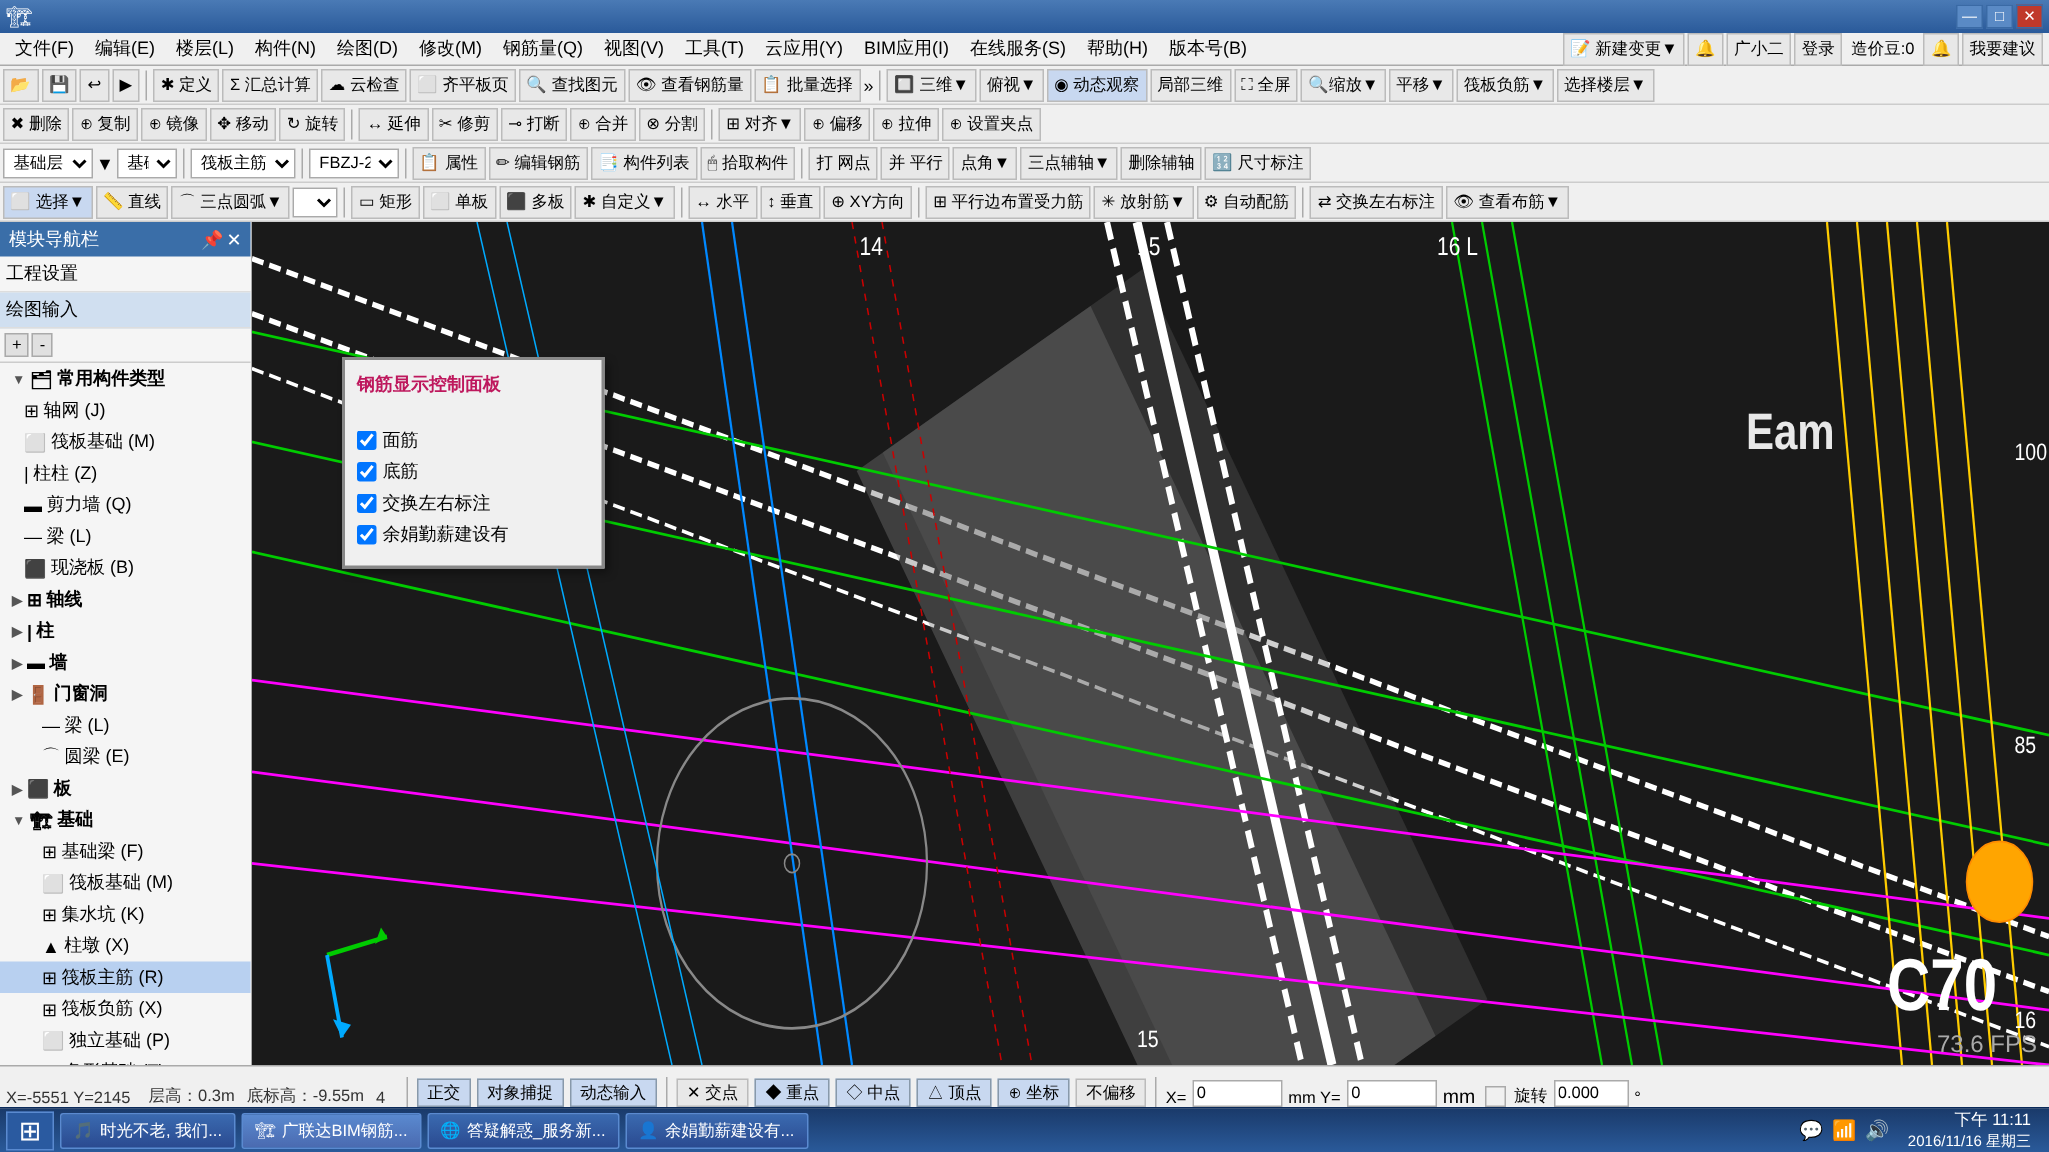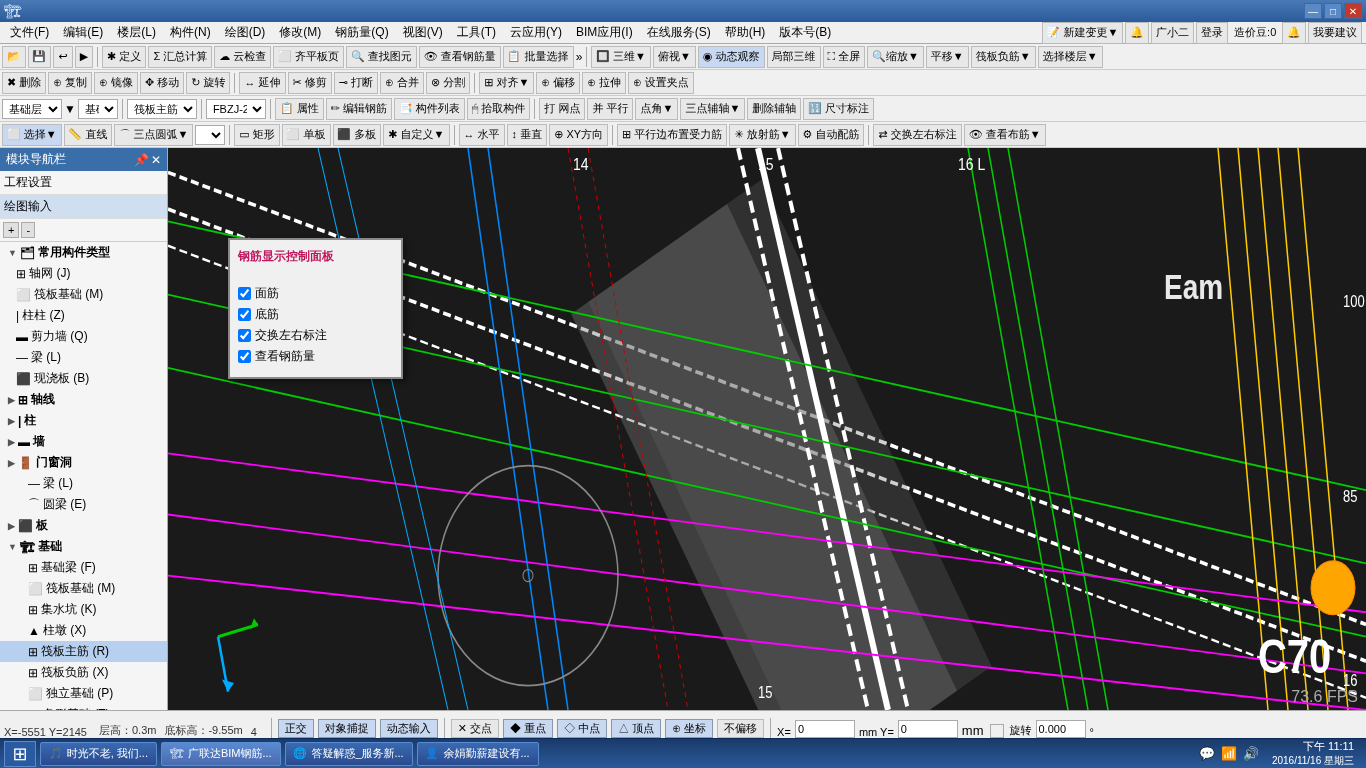--- a/index.html
+++ b/index.html
@@ -644,21 +644,21 @@
         <div class="checkbox-row">
           <input type="checkbox" checked="" style="">
           <label>底筋</label>
         </div>
         <div class="checkbox-row">
           <input type="checkbox" checked="" style="">
           <label>交换左右标注</label>
         </div>
         <div class="checkbox-row">
           <input type="checkbox" checked="" style="">
-          <label>查看钢筋量</label>
+          <label>余娟勤薪建设有</label>
         </div>
       </div>
 
       <div style="position:absolute;bottom:4px;right:8px;color:#aaa;font-size:16px;">73.6 FPS</div>
     </div>
   </div>
 
   <div id="statusbar">
     <span style="font-size:11px;padding-right:8px;color:#333;">X=-5551 Y=2145</span>
     <span style="font-size:11px;padding-right:4px;color:#333;">层高：0.3m</span>

